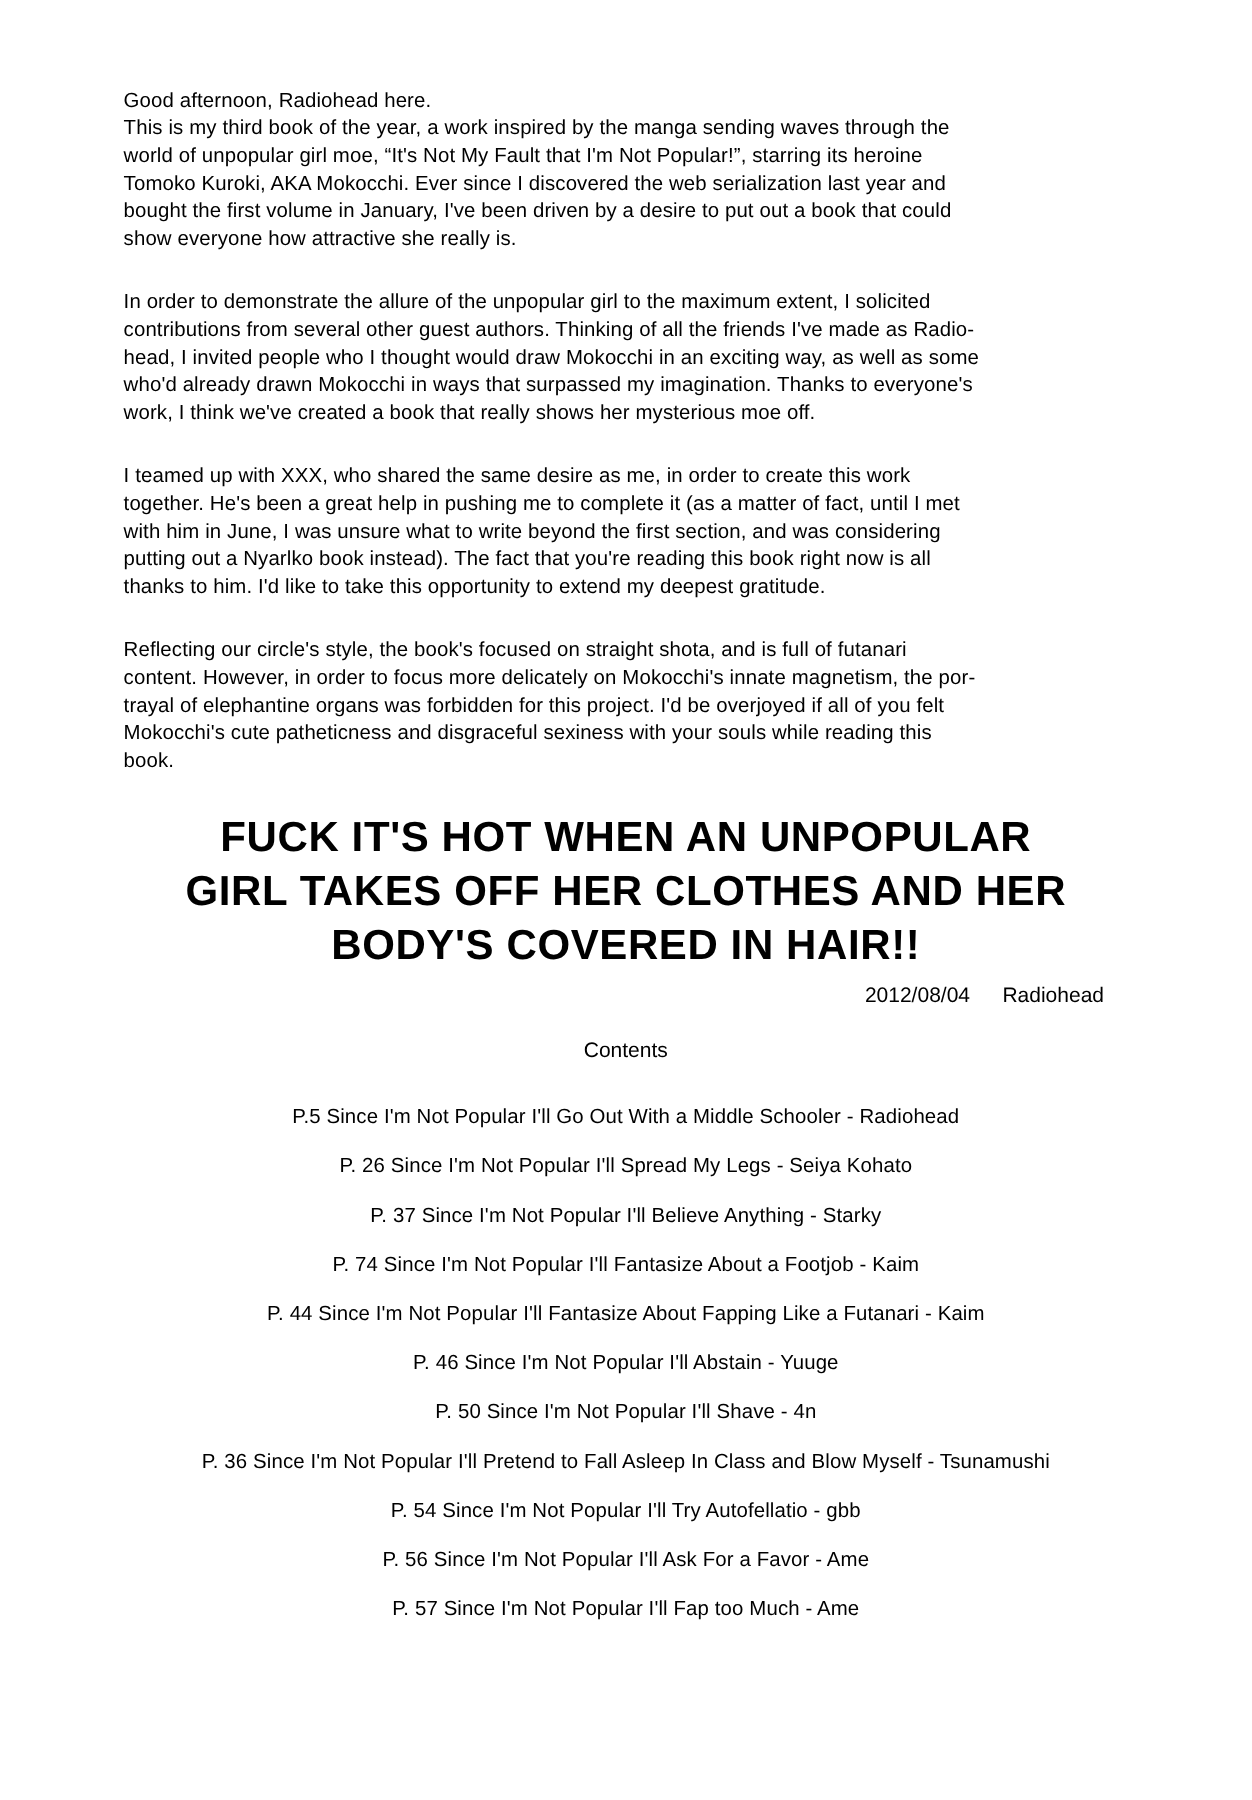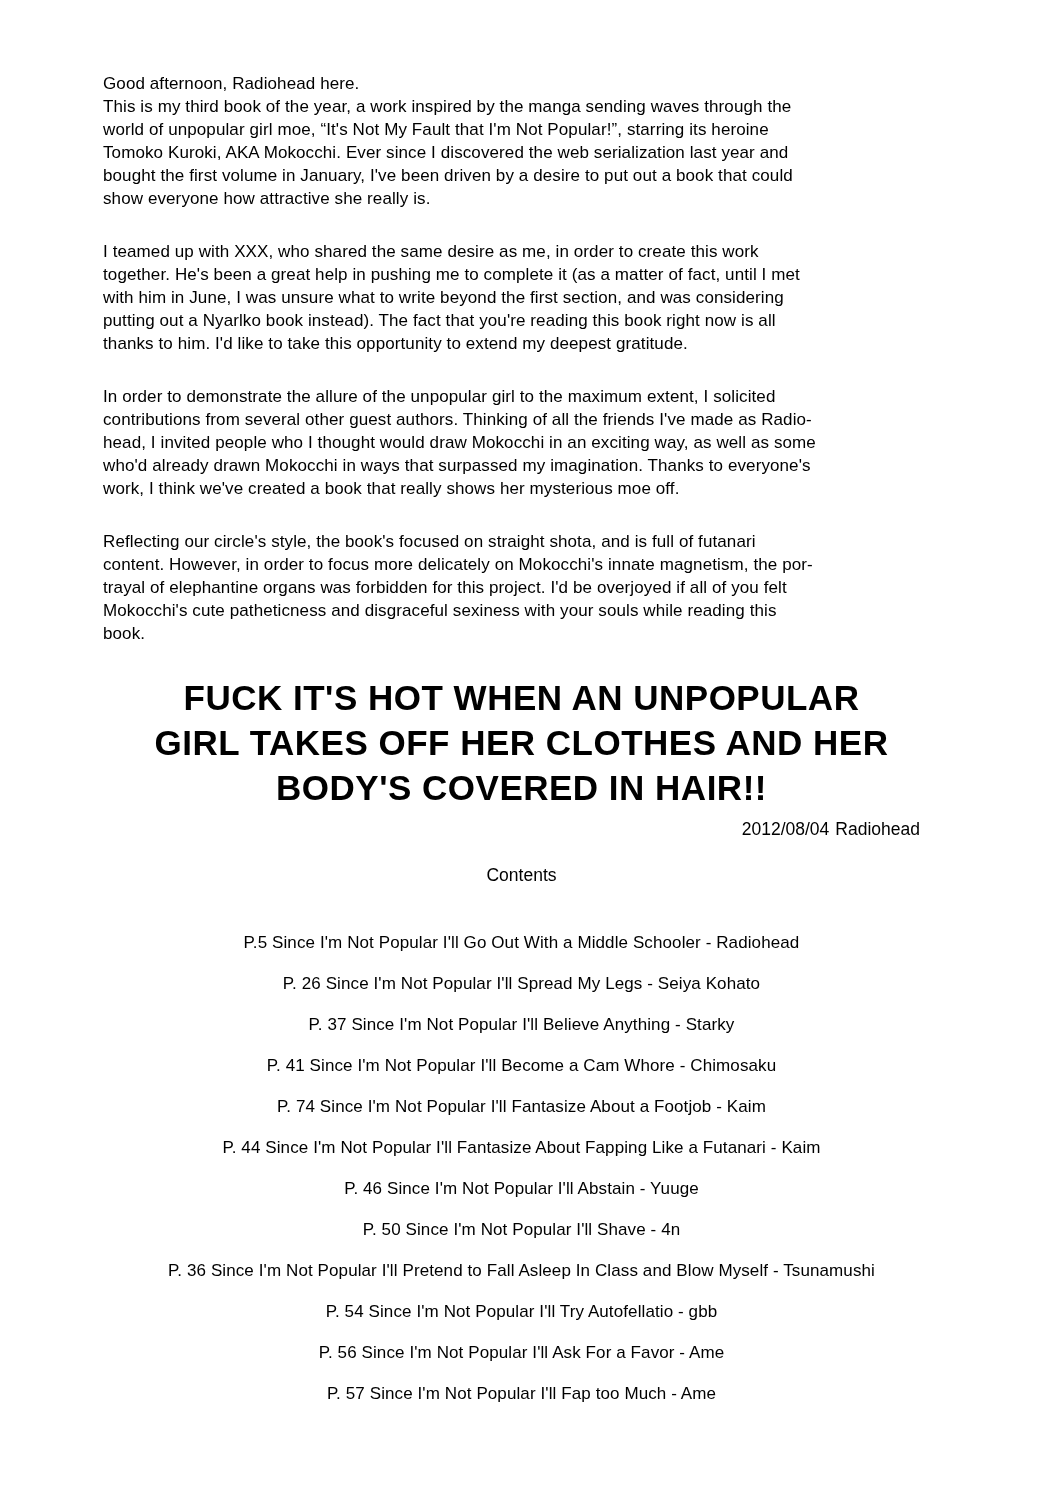--- a/index.html
+++ b/index.html
@@ -39,33 +39,33 @@
     white-space: pre-line;
     font-size: 35px;
     line-height: 45px;
     font-weight: bold;
     letter-spacing: 0.5px;
   }
   .signoff {
     margin-top: 8px;
     display: flex;
     justify-content: flex-end;
-    gap: 6px;
+    gap: 27px;
     padding-right: 123px;
     font-size: 17.5px;
     line-height: 23px;
   }
   .contents-title {
     margin-top: 23px;
     text-align: center;
     font-size: 17.5px;
     line-height: 23px;
   }
   .contents-list {
-    margin-top: 44px;
+    margin-top: 32px;
     text-align: center;
   }
   .contents-entry {
     font-size: 17px;
     line-height: 23px;
     letter-spacing: 0.1px;
     margin-bottom: 18px;
   }
 </style>
 </head>
@@ -73,30 +73,30 @@
 
 <div class="page">
 
   <div class="foreword">
     <p class="para">Good afternoon, Radiohead here.
 This is my third book of the year, a work inspired by the manga sending waves through the
 world of unpopular girl moe, “It's Not My Fault that I'm Not Popular!”, starring its heroine
 Tomoko Kuroki, AKA Mokocchi. Ever since I discovered the web serialization last year and
 bought the first volume in January, I've been driven by a desire to put out a book that could
 show everyone how attractive she really is.</p>
+    <p class="para">In order to demonstrate the allure of the unpopular girl to the maximum extent, I solicited
+contributions from several other guest authors. Thinking of all the friends I've made as Radio-
+head, I invited people who I thought would draw Mokocchi in an exciting way, as well as some
+who'd already drawn Mokocchi in ways that surpassed my imagination. Thanks to everyone's
+work, I think we've created a book that really shows her mysterious moe off.</p>
     <p class="para">I teamed up with XXX, who shared the same desire as me, in order to create this work
 together. He's been a great help in pushing me to complete it (as a matter of fact, until I met
 with him in June, I was unsure what to write beyond the first section, and was considering
 putting out a Nyarlko book instead). The fact that you're reading this book right now is all
 thanks to him. I'd like to take this opportunity to extend my deepest gratitude.</p>
-    <p class="para">In order to demonstrate the allure of the unpopular girl to the maximum extent, I solicited
-contributions from several other guest authors. Thinking of all the friends I've made as Radio-
-head, I invited people who I thought would draw Mokocchi in an exciting way, as well as some
-who'd already drawn Mokocchi in ways that surpassed my imagination. Thanks to everyone's
-work, I think we've created a book that really shows her mysterious moe off.</p>
     <p class="para">Reflecting our circle's style, the book's focused on straight shota, and is full of futanari
 content. However, in order to focus more delicately on Mokocchi's innate magnetism, the por-
 trayal of elephantine organs was forbidden for this project. I'd be overjoyed if all of you felt
 Mokocchi's cute patheticness and disgraceful sexiness with your souls while reading this
 book.</p>
   </div>
 
   <div class="headline">FUCK IT'S HOT WHEN AN UNPOPULAR
 GIRL TAKES OFF HER CLOTHES AND HER
 BODY'S COVERED IN HAIR!!</div>
@@ -105,21 +105,20 @@
     <span>2012/08/04</span>
     <span>Radiohead</span>
   </div>
 
   <div class="contents-title">Contents</div>
 
   <div class="contents-list">
     <div class="contents-entry">P.5 Since I'm Not Popular I'll Go Out With a Middle Schooler - Radiohead</div>
     <div class="contents-entry">P. 26 Since I'm Not Popular I'll Spread My Legs - Seiya Kohato</div>
     <div class="contents-entry">P. 37 Since I'm Not Popular I'll Believe Anything - Starky</div>
-    <div class="contents-entry">P. 41 Since I'm Not Popular I'll Become a Cam Whore - Chimosaku</div>
     <div class="contents-entry">P. 74 Since I'm Not Popular I'll Fantasize About a Footjob - Kaim</div>
     <div class="contents-entry">P. 44 Since I'm Not Popular I'll Fantasize About Fapping Like a Futanari - Kaim</div>
     <div class="contents-entry">P. 46 Since I'm Not Popular I'll Abstain - Yuuge</div>
     <div class="contents-entry">P. 50 Since I'm Not Popular I'll Shave - 4n</div>
     <div class="contents-entry">P. 36 Since I'm Not Popular I'll Pretend to Fall Asleep In Class and Blow Myself - Tsunamushi</div>
     <div class="contents-entry">P. 54 Since I'm Not Popular I'll Try Autofellatio - gbb</div>
     <div class="contents-entry">P. 56 Since I'm Not Popular I'll Ask For a Favor - Ame</div>
     <div class="contents-entry">P. 57 Since I'm Not Popular I'll Fap too Much - Ame</div>
   </div>
 

